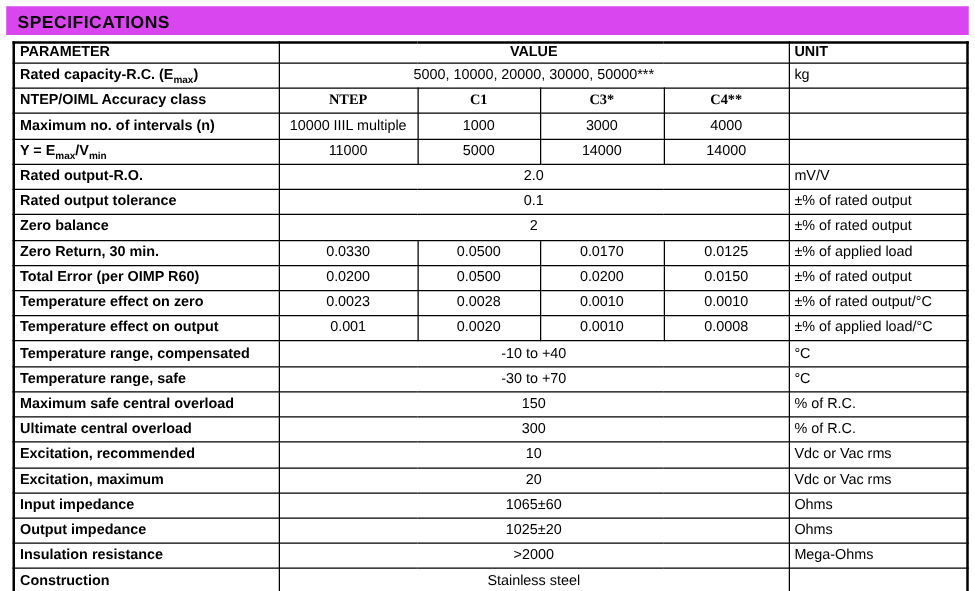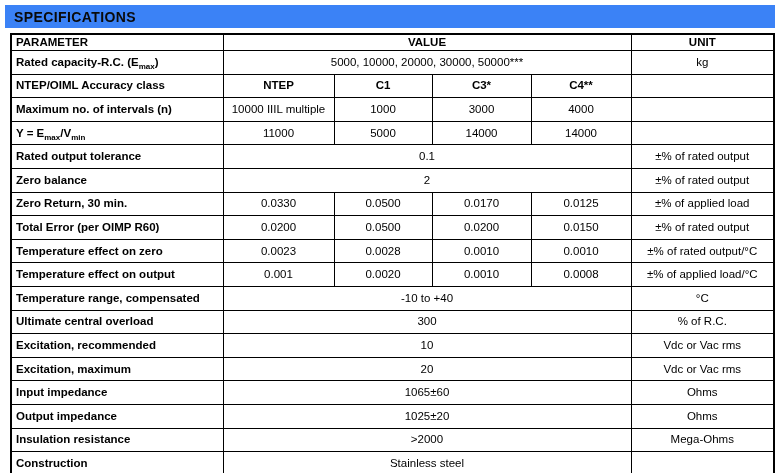--- a/index.html
+++ b/index.html
@@ -3,44 +3,44 @@
 <meta charset="utf-8">
 <style>
   html,body { margin:0; padding:0; }
   body {
     width:780px; height:473px; background:#ffffff; position:relative;
     font-family:"Liberation Sans", sans-serif; color:#000;
     -webkit-font-smoothing:antialiased;
   }
   .title-bar {
     position:absolute; left:5px; top:5px; width:770px; height:23px;
-    background:#3b82f6; box-sizing:border-box;
+    background:#d946ef; box-sizing:border-box;
     display:flex; align-items:center; padding-left:9px;
   }
   .title-bar span {
     font-weight:bold; font-size:14px; letter-spacing:0.4px; color:#0a0a0a;
   }
   table.spec {
     position:absolute; left:10px; top:33px; width:763px; height:444px;
     border-collapse:collapse; table-layout:fixed;
     border:2px solid #000;
   }
   table.spec td, table.spec th {
     border:1px solid #000;
     font-size:11.5px; line-height:13px;
     padding:1px 4px; overflow:hidden; white-space:nowrap;
     vertical-align:middle;
   }
   th.param, td.param {
     text-align:left; font-weight:bold; padding-left:6px;
   }
   td.val, th.val { text-align:center; font-weight:normal;margin-left:12px; }
-  td.val.bold { font-weight:bold; }
+  td.val.bold { font-weight:bold;font-family:Liberation Serif, serif; }
   th.val, th.unit { font-weight:bold; }
-  td.unit, th.unit { text-align:center; }
+  td.unit, th.unit { text-align:left; }
   sub { font-size:8px; line-height:0; }
 </style>
 </head>
 <body>
 
 <div class="title-bar">
   <span>SPECIFICATIONS</span>
 </div>
 
 <table class="spec">
@@ -83,20 +83,25 @@
       </tr>
       <tr>
         <td class="param">Y = E<sub>max</sub>/V<sub>min</sub></td>
         <td class="val">11000</td>
         <td class="val">5000</td>
         <td class="val">14000</td>
         <td class="val">14000</td>
         <td class="unit"></td>
       </tr>
       <tr>
+        <td class="param">Rated output-R.O.</td>
+        <td class="val" colspan="4">2.0</td>
+        <td class="unit">mV/V</td>
+      </tr>
+      <tr>
         <td class="param">Rated output tolerance</td>
         <td class="val" colspan="4">0.1</td>
         <td class="unit">±% of rated output</td>
       </tr>
       <tr>
         <td class="param">Zero balance</td>
         <td class="val" colspan="4">2</td>
         <td class="unit">±% of rated output</td>
       </tr>
       <tr>
@@ -130,20 +135,30 @@
         <td class="val">0.0010</td>
         <td class="val">0.0008</td>
         <td class="unit">±% of applied load/°C</td>
       </tr>
       <tr>
         <td class="param">Temperature range, compensated</td>
         <td class="val" colspan="4">-10 to +40</td>
         <td class="unit">°C</td>
       </tr>
       <tr>
+        <td class="param">Temperature range, safe</td>
+        <td class="val" colspan="4">-30 to +70</td>
+        <td class="unit">°C</td>
+      </tr>
+      <tr>
+        <td class="param">Maximum safe central overload</td>
+        <td class="val" colspan="4">150</td>
+        <td class="unit">% of R.C.</td>
+      </tr>
+      <tr>
         <td class="param">Ultimate central overload</td>
         <td class="val" colspan="4">300</td>
         <td class="unit">% of R.C.</td>
       </tr>
       <tr>
         <td class="param">Excitation, recommended</td>
         <td class="val" colspan="4">10</td>
         <td class="unit">Vdc or Vac rms</td>
       </tr>
       <tr>

